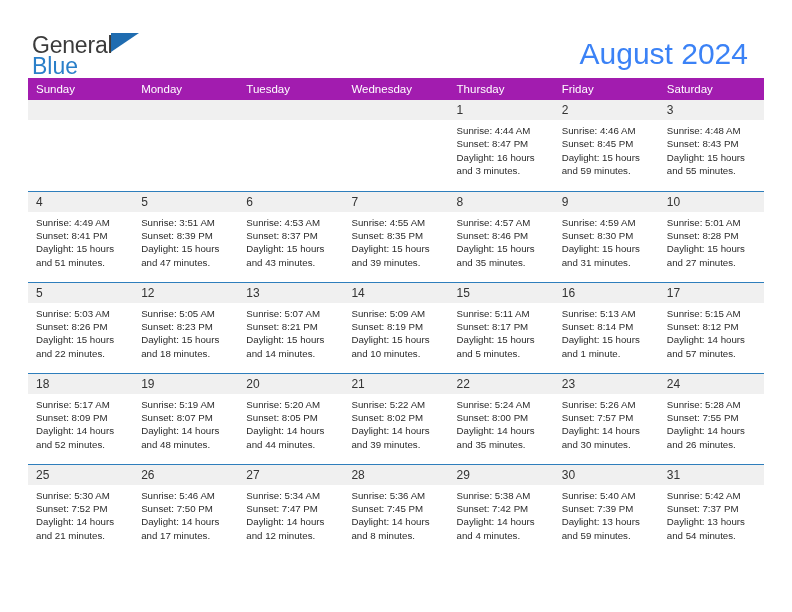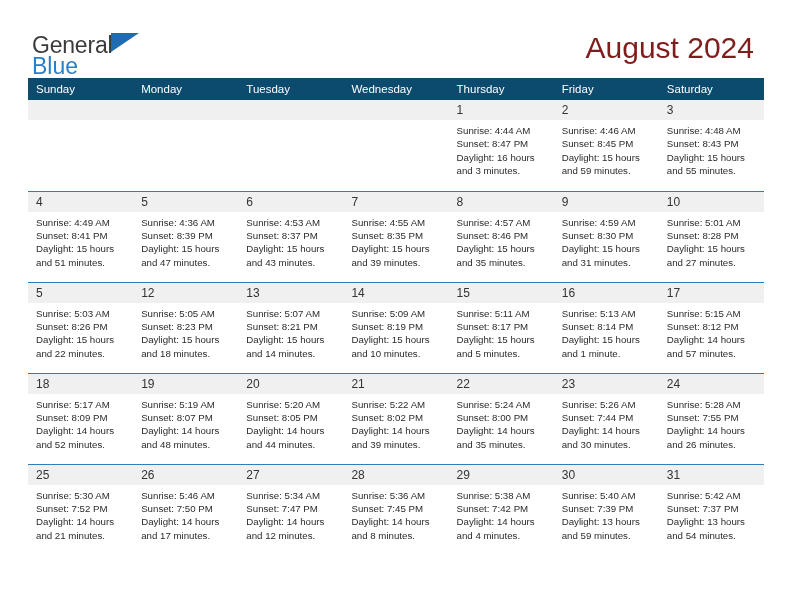--- a/index.html
+++ b/index.html
@@ -57,42 +57,42 @@
     color: #2a7fc9;
     margin-top: -3px;
     line-height: 1.05;
   }
   .title-block {
     text-align: right;
     padding-right: 2px;
   }
   .cal-title {
     font-size: 30px;
-    color: #7f1d1d;
+    color: #3b82f6;
     line-height: 1.05;
     font-weight: normal;
-    margin: 6px;
+    margin: 12px;
     white-space: nowrap;
   }
   .cal-subtitle {
     font-size: 15px;
     color: #3a3a3a;
     margin-top: 8px;
     white-space: nowrap;
   }
 
   
   .calendar {
     margin: 0 28px 0 28px;
     width: 736px;
     border-collapse: collapse;
     table-layout: fixed;
   }
   .calendar th {
-    background: #0c4a6e;
+    background: #a21caf;
     color: #ffffff;
     font-weight: normal;
     font-size: 11.5px;
     text-align: left;
     padding: 5px 0 5px 8px;
     height: 21px;
     border: none;
   }
   .calendar td {
     vertical-align: top;
@@ -228,21 +228,21 @@
                 <div>Sunset: 8:41 PM</div>
                 <div>Daylight: 15 hours</div>
                 <div>and 51 minutes.</div>
               </div>
             </div>
           </td>
           <td>
             <div class="cell">
               <div class="daynum">5</div>
               <div class="lines">
-                <div>Sunrise: 4:36 AM</div>
+                <div>Sunrise: 3:51 AM</div>
                 <div>Sunset: 8:39 PM</div>
                 <div>Daylight: 15 hours</div>
                 <div>and 47 minutes.</div>
               </div>
             </div>
           </td>
           <td>
             <div class="cell">
               <div class="daynum">6</div>
               <div class="lines">
@@ -431,21 +431,21 @@
                 <div>Daylight: 14 hours</div>
                 <div>and 35 minutes.</div>
               </div>
             </div>
           </td>
           <td>
             <div class="cell">
               <div class="daynum">23</div>
               <div class="lines">
                 <div>Sunrise: 5:26 AM</div>
-                <div>Sunset: 7:44 PM</div>
+                <div>Sunset: 7:57 PM</div>
                 <div>Daylight: 14 hours</div>
                 <div>and 30 minutes.</div>
               </div>
             </div>
           </td>
           <td>
             <div class="cell">
               <div class="daynum">24</div>
               <div class="lines">
                 <div>Sunrise: 5:28 AM</div>

